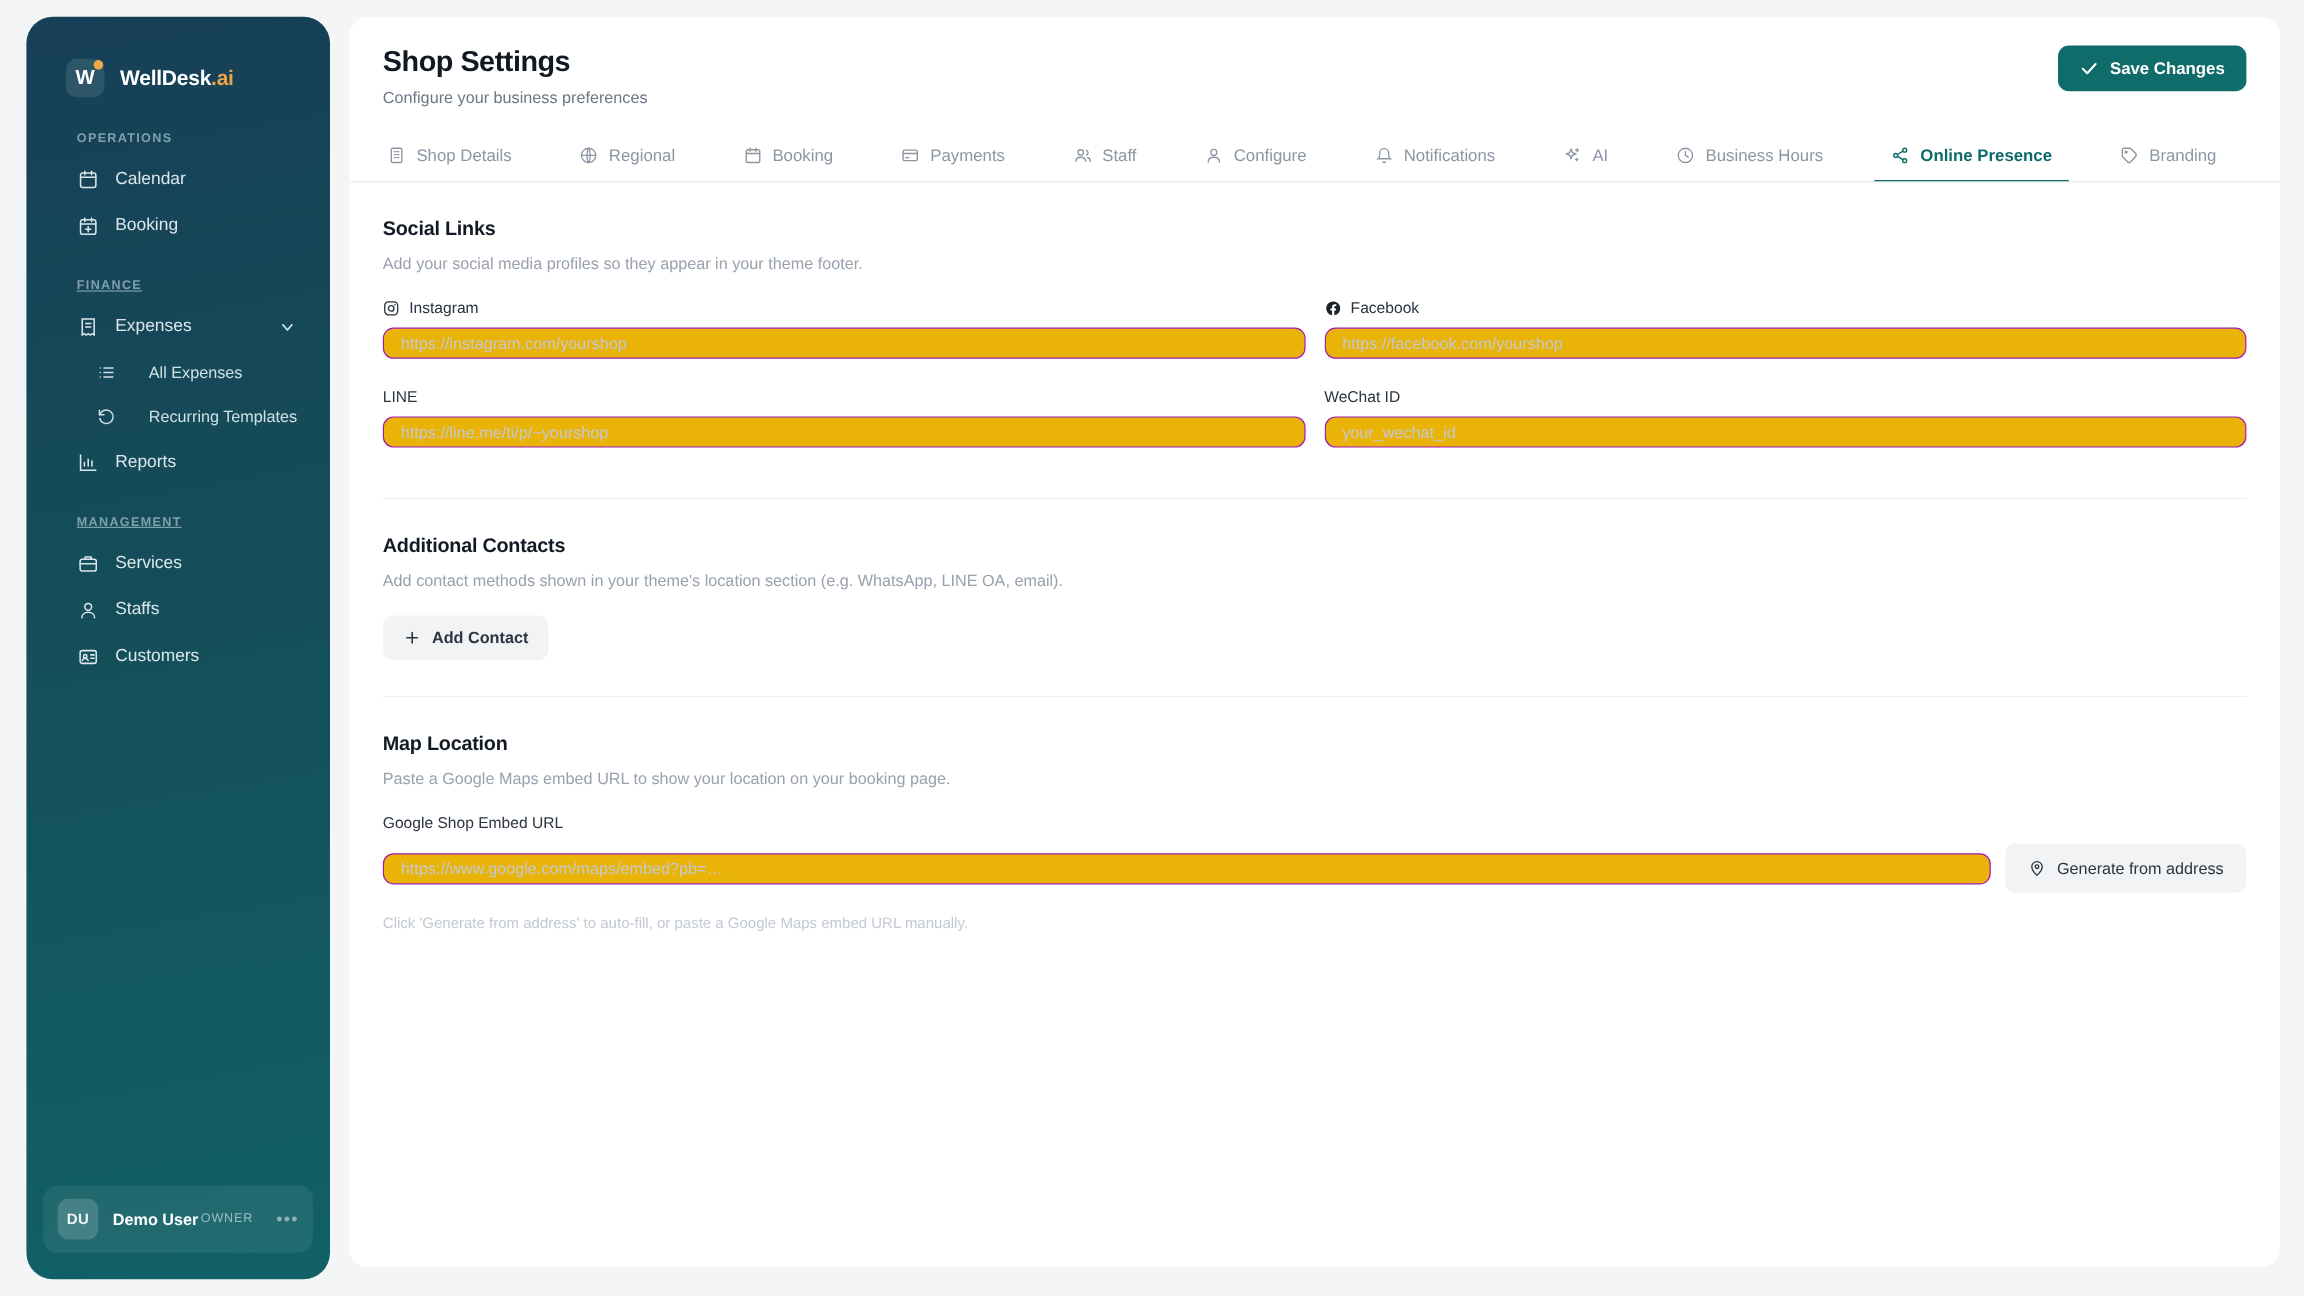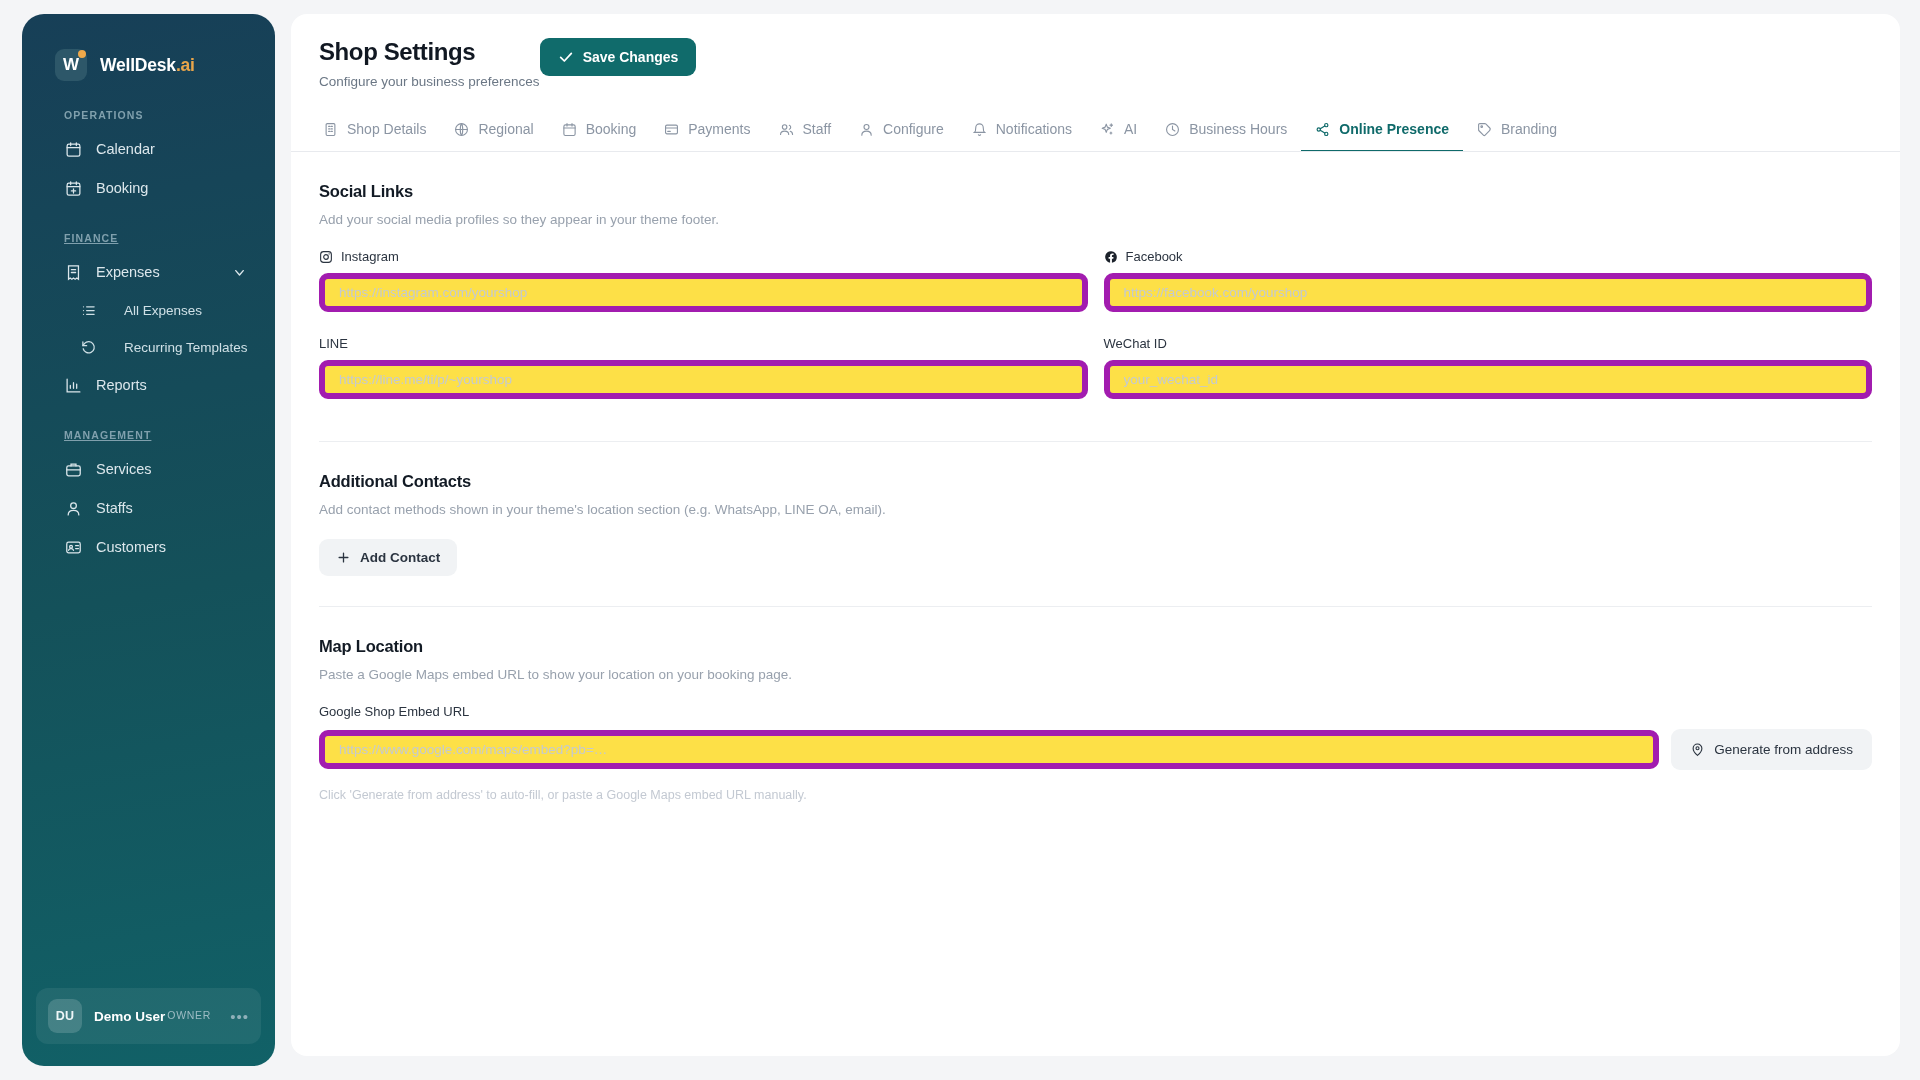--- a/index.html
+++ b/index.html
@@ -83,40 +83,41 @@
     position: absolute;
     left: 291px; top: 14px;
     width: 1609px; height: 1042px;
     background: #fff;
     border-radius: 16px;
     overflow: hidden;
     display: flex; flex-direction: column;
   }
   .page-head {
     padding: 24px 28px 0 28px;
-    display: flex; align-items: flex-start; justify-content: flex-start;
+    display: flex; align-items: flex-start; justify-content: space-between;
   }
   .page-title { font-size: 24px; font-weight: 700; color: #111822; letter-spacing: -0.4px; }
   .page-sub { font-size: 13.5px; color: #6b7785; margin-top: 8px; }
   .save-btn {
     display: flex; align-items: center; gap: 9px;
     background: #106b6b; color: #fff;
     border: none; border-radius: 9px;
     padding: 11px 18px;
     font-size: 14px; font-weight: 700;
     font-family: "Liberation Sans", sans-serif;
     cursor: pointer;
   }
 
   .tabs {
     margin-top: 21px;
     border-bottom: 1px solid #e8eaee;
     display: flex; align-items: stretch;
     padding: 0 18px;
     overflow: hidden;
+    gap: 29px;
   }
   .tab {
     display: flex; align-items: center; gap: 9px;
     padding: 11px 14px 13px 14px;
     font-size: 14px; color: #8b95a3;
     cursor: pointer; white-space: nowrap;
     border-bottom: 2.5px solid transparent;
     margin-bottom: -1px;
   }
   .tab.active { color: #0f6a6a; font-weight: 700; border-bottom-color: #0f6a6a; }
@@ -126,26 +127,26 @@
   .sec-title { font-size: 16.5px; font-weight: 700; color: #121a24; letter-spacing: -0.2px; }
   .sec-desc { font-size: 13.5px; color: #98a1ad; margin-top: 11px; }
 
   .grid2 { display: grid; grid-template-columns: 1fr 1fr; column-gap: 16px; margin-top: 22px; }
   .field { margin-bottom: 24px; }
   .field-label {
     display: flex; align-items: center; gap: 8px;
     font-size: 13px; color: #2b3440; margin-bottom: 9px; font-weight: 400;
   }
   .input {
-    width: 100%; height: 39px;
-    border: 6px solid #a21caf; border-radius: 9px;
+    width: 100%; height: 26px;
+    border: 1px solid #a21caf; border-radius: 9px;
     padding: 0 14px;
     font-size: 13.5px;
     font-family: "Liberation Sans", sans-serif;
-    color: #2b3440; background: #fde047;
+    color: #2b3440; background: #eab308;
     outline: none;
   }
   .input::placeholder { color: #c3c9d2; }
 
   .divider { height: 1px; background: #eceef1; margin: 18px 0 0 0; }
 
   .secblock { padding-top: 30px; }
 
   .ghost-btn {
     display: inline-flex; align-items: center; gap: 9px;

